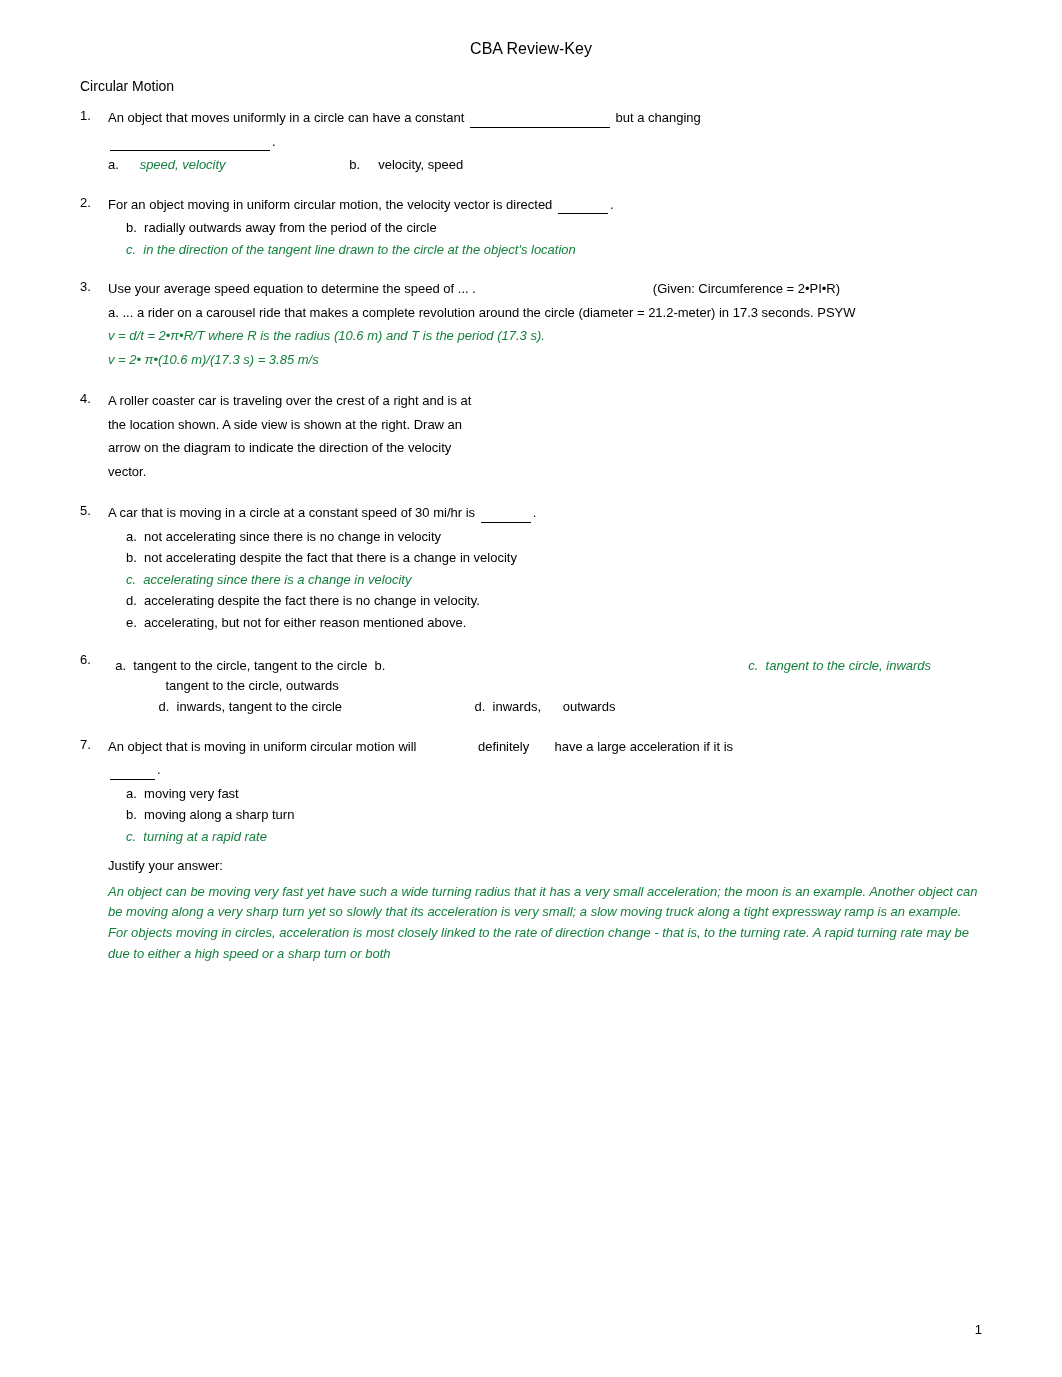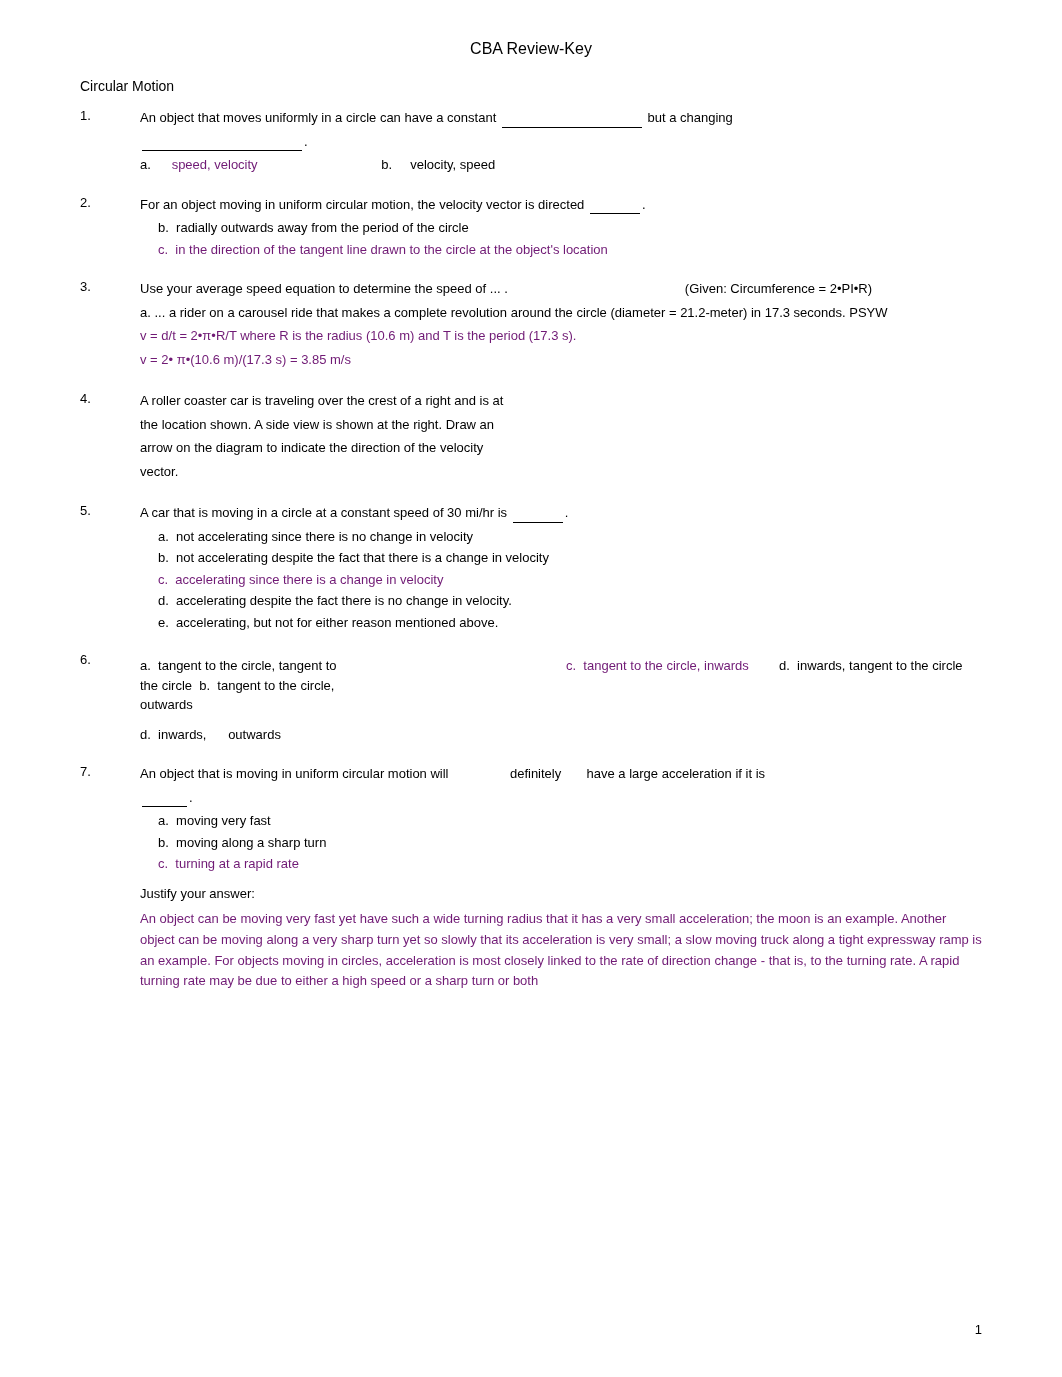--- a/index.html
+++ b/index.html
@@ -26,41 +26,40 @@
     .question-block {
       display: flex;
       margin-bottom: 18px;
     }
     .q-num {
       min-width: 28px;
       font-size: 13px;
     }
     .q-content {
       flex: 1;
-      margin-left: 32px;
     }
     .q-content p {
       margin-bottom: 4px;
       line-height: 1.5;
     }
     .underline-blank {
       display: inline-block;
       border-bottom: 1px solid #000;
       width: 140px;
       margin: 0 2px;
       vertical-align: bottom;
     }
     .options {
       margin-top: 4px;
     }
     .option {
       margin-bottom: 2px;
       line-height: 1.5;
     }
-    .red { color: #701a75; }
+    .red { color: #15803d; font-style: italic; }
     .indent { margin-left: 18px; }
     .page-num {
       position: absolute;
       bottom: 40px;
       right: 80px;
       font-size: 13px;
     }
     .blank-under {
       border-bottom: 1px solid #000;
       width: 140px;
@@ -158,21 +157,21 @@
       <div class="option indent">d. &nbsp;<span>accelerating despite the fact there is no change in velocity.</span></div>
       <div class="option indent">e. &nbsp;<span>accelerating, but not for either reason mentioned above.</span></div>
     </div>
   </div>
 </div>
 
 <div class="question-block">
   <div class="q-num">6.</div>
   <div class="q-content">
     <div class="options">
-      <div style="display:grid;grid-template-columns:1fr 1fr 1fr 1fr;gap:8px 10px;margin-top:4px;">
+      <div style="display:grid;grid-template-columns:1fr 1fr 1fr;gap:0 10px;margin-top:4px;text-align:center;">
         <div class="option">a. &nbsp;tangent to the circle, tangent to the circle&nbsp;&nbsp;b. &nbsp;tangent to the circle, outwards</div>
         <div></div>
         <div class="option red">c. &nbsp;tangent to the circle, inwards</div>
         <div class="option">d. &nbsp;inwards, tangent to the circle</div>
         <div class="option">d. &nbsp;inwards, &nbsp;&nbsp;&nbsp;&nbsp;&nbsp;outwards</div>
       </div>
     </div>
   </div>
 </div>
 

